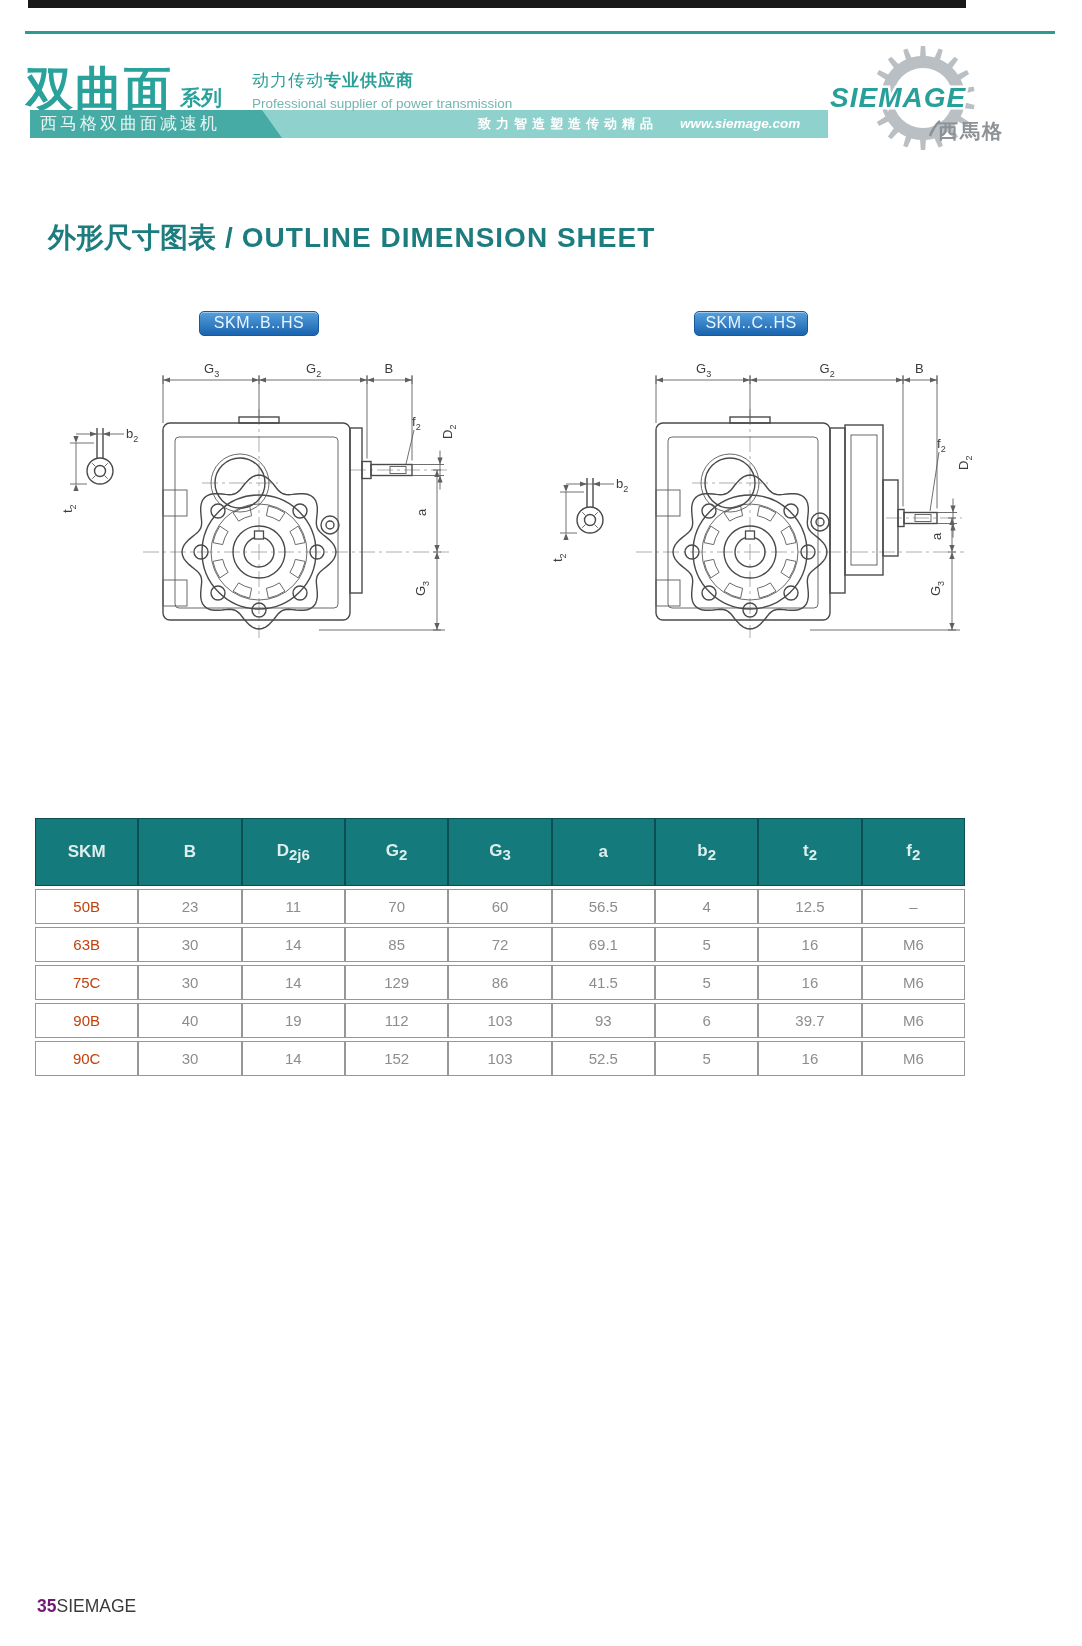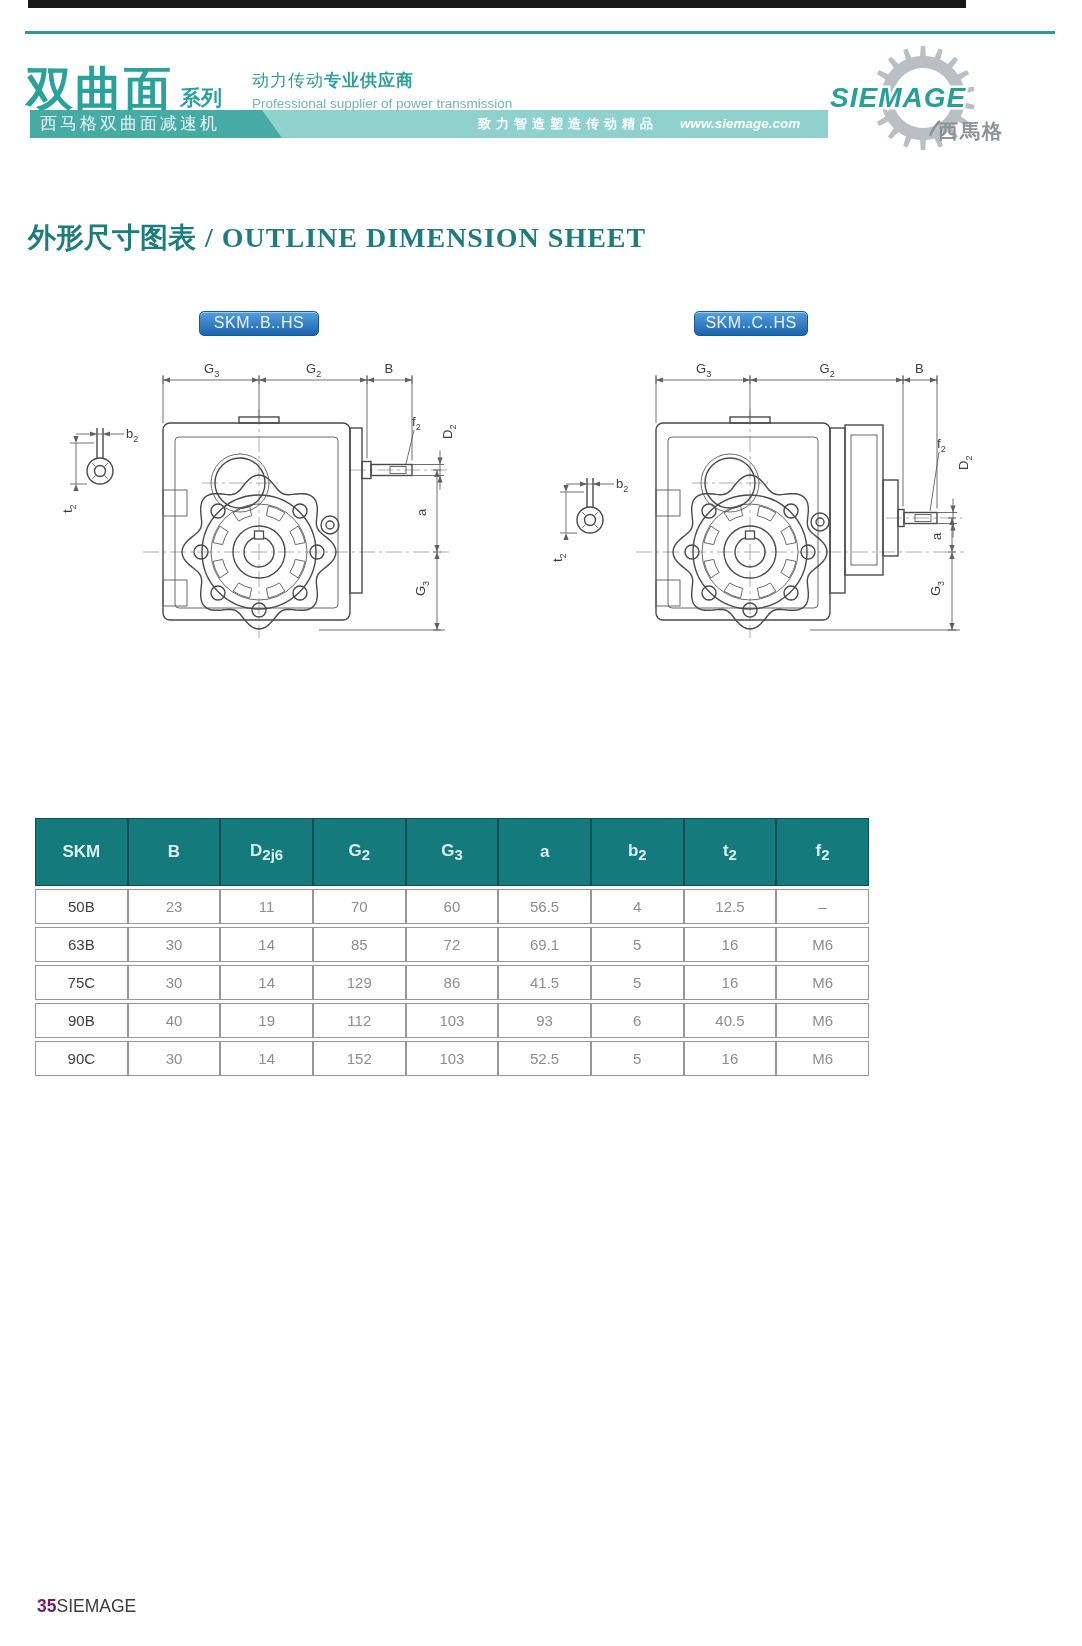--- a/index.html
+++ b/index.html
@@ -24,21 +24,21 @@
                -webkit-clip-path:polygon(0 0,232px 0,252px 100%,0 100%);
                clip-path:polygon(0 0,232px 0,252px 100%,0 100%);}
   .banner-left span{display:block;line-height:28px;padding-left:10px;font-size:17px;
                     color:#e6f4f3;letter-spacing:3px;}
   .banner-slogan{position:absolute;left:448px;top:0;line-height:28px;font-size:13px;
                  font-weight:bold;color:#ffffff;letter-spacing:5px;white-space:nowrap;}
   .banner-site{position:absolute;left:650px;top:0;line-height:28px;font-size:13.5px;
                font-weight:bold;font-style:italic;color:#ffffff;white-space:nowrap;}
 
   
-  .page-title{left:28px;top:219px;font-size:28px;font-weight:bold;color:#1d7c7e;white-space:nowrap;font-family:Liberation Serif, serif;}
+  .page-title{left:48px;top:219px;font-size:28px;font-weight:bold;color:#1d7c7e;white-space:nowrap;}
   .page-title .sep{margin:0 9px;}
   .page-title .en{letter-spacing:1px;}
 
   
   .badge{height:23px;border-radius:5px;border:1px solid #15599f;
          background:linear-gradient(#55a0dc,#1a63ae);color:#eaf4fc;font-size:16px;
          text-align:center;line-height:22px;letter-spacing:0.5px;
          box-shadow:inset 0 1px 0 rgba(255,255,255,.45);}
   .badge-b{left:199px;top:311px;width:118px;text-align:center;}
   .badge-c{left:694px;top:311px;width:112px;}
@@ -48,28 +48,28 @@
   .obj{fill:none;stroke:#4a4a4a;stroke-width:1.4;}
   .thin{fill:none;stroke:#5a5a5a;stroke-width:0.9;}
   .dim{fill:none;stroke:#606060;stroke-width:0.9;}
   .cl{fill:none;stroke:#9a9a9a;stroke-width:0.8;stroke-dasharray:16 4 3 4;}
   .arr{fill:#5f5f5f;stroke:none;}
   .key{fill:#ffffff;stroke:#4a4a4a;stroke-width:1.3;}
   .dlab{font-size:13px;fill:#3c3c3c;}
   .dlab .sub{font-size:9px;}
 
   
-  .dim-table-wrap{left:35px;top:815px;width:834px;}
+  .dim-table-wrap{left:35px;top:815px;width:930px;}
   table.dims{width:100%;border-collapse:separate;border-spacing:0 3px;table-layout:fixed;}
   table.dims th{background:#147a7c;color:#ddeeed;font-size:17px;font-weight:bold;
                 border:1.5px solid #0c4f52;height:64px;}
   table.dims th sub,table.dims td sub{font-size:15px;}
   table.dims td{background:#ffffff;border:1.5px solid #979797;height:31px;text-align:center;
                 color:#8d8d8d;font-size:15px;}
-  table.dims td.model{color:#404040;}
+  table.dims td.model{color:#c2410c;}
 
   
   .logo-word{font-style:italic;font-weight:bold;font-size:28px;fill:#27a099;
              paint-order:stroke;stroke:#ffffff;stroke-width:5px;letter-spacing:1px;}
   .logo-cn-t{font-size:20px;font-weight:bold;fill:#8c9296;letter-spacing:2px;}
 
   
   .footer{left:37px;top:1596px;font-size:17.5px;white-space:nowrap;}
   .footer .num{color:#701a75;font-weight:bold;text-align:center;}
   .footer .brand{color:#3a3a3a;}
@@ -359,21 +359,21 @@
             <td>M6</td>
           </tr>
           <tr>
             <td class="model">90B</td>
             <td>40</td>
             <td>19</td>
             <td>112</td>
             <td>103</td>
             <td>93</td>
             <td>6</td>
-            <td>40.5</td>
+            <td>39.7</td>
             <td>M6</td>
           </tr>
           <tr>
             <td class="model">90C</td>
             <td>30</td>
             <td>14</td>
             <td>152</td>
             <td>103</td>
             <td>52.5</td>
             <td>5</td>

